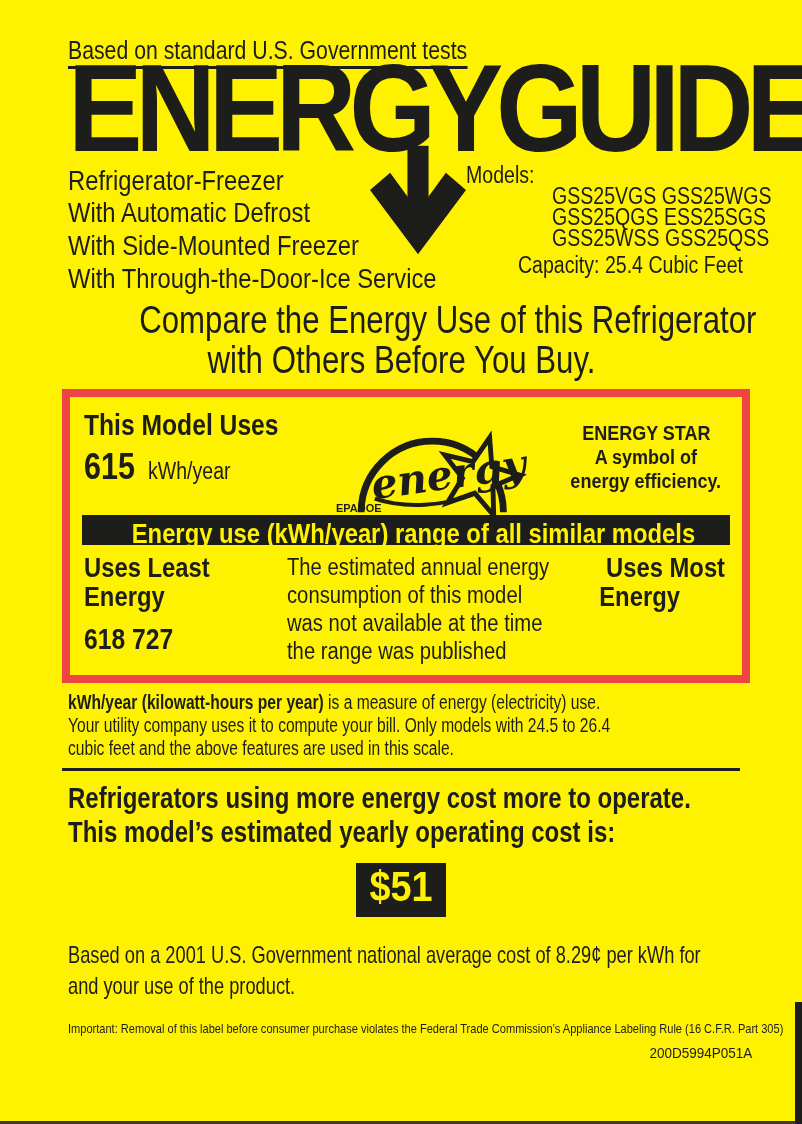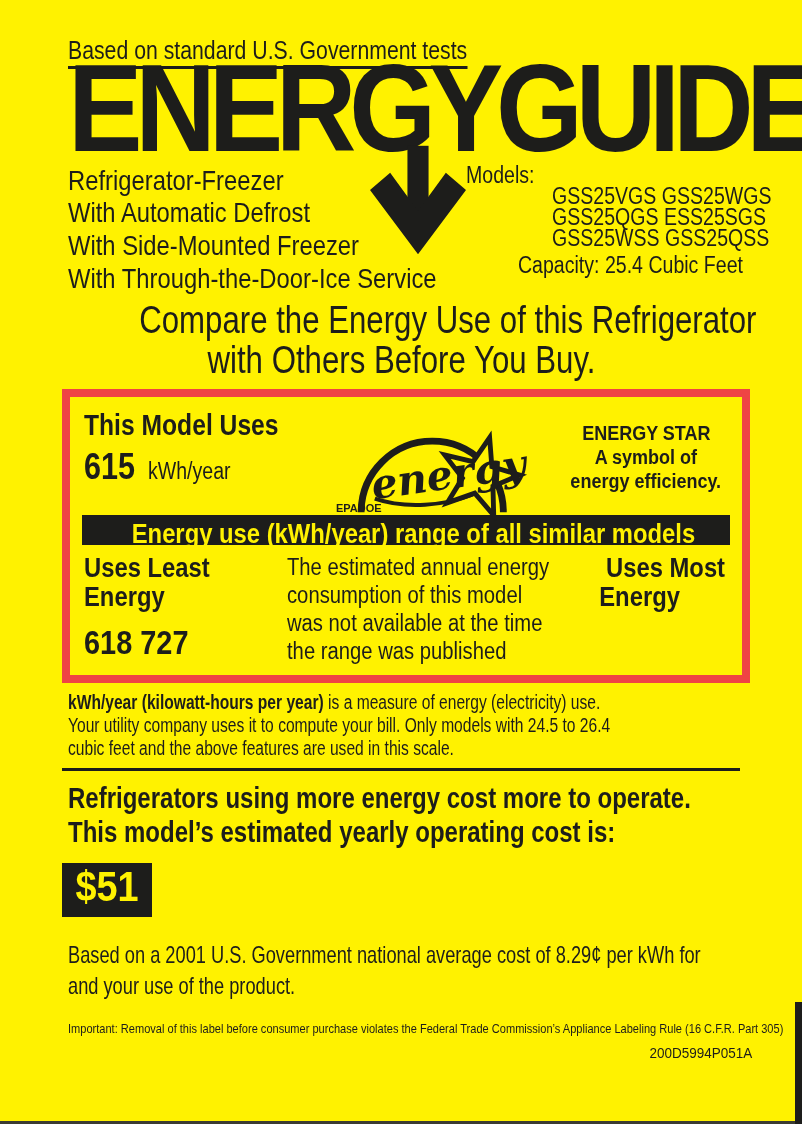--- a/index.html
+++ b/index.html
@@ -41,28 +41,28 @@
   .kwh-line{margin-top:4px;}
   .kwh-value{font-size:36px;font-weight:bold;}
   .kwh-unit{font-size:23px;margin-left:4px;text-align:center;}
   .logo-col{position:relative;width:240px;display:flex;justify-content:center;}
   .epadoe{position:absolute;left:14px;bottom:-1px;font-size:11px;font-weight:bold;}
   .es-col{flex:1;text-align:center;font-weight:bold;margin-top:12px;font-size:20px;line-height:1.22;text-decoration:underline;}
   .range-bar{margin:2px 12px 0 12px;background:#1D1D1B;color:#FFF200;text-align:center;height:30px;line-height:38px;font-size:28px;font-weight:bold;}
   .box-bottom{display:flex;padding:8px 14px 10px 14px;}
   .least-col{width:180px;}
   .lm-title{font-size:28px;line-height:1.05;font-weight:bold;}
-  .least-value{font-size:34px;margin-top:12px;font-weight:bold;}
+  .least-value{font-size:29px;margin-top:12px;font-weight:bold;}
   .note-col{flex:1;font-size:23px;line-height:1.22;padding-left:40px;}
   .most-col{width:158px;text-align:left;}
 
   .kwh-para{margin-top:8px;font-size:20px;line-height:1.16;}
   .rule{margin:8px 0 0 -6px;width:678px;border-top:3px solid #1D1D1B;}
   .cost-heading{margin-top:10px;font-size:30px;font-weight:bold;line-height:1.12;}
-  .cost-row{margin-left:-6px;width:678px;display:flex;justify-content:flex-start;margin-top:14px;}
+  .cost-row{margin-left:-6px;width:678px;display:flex;justify-content:center;margin-top:14px;}
   .cost-badge{background:#1D1D1B;color:#FFF200;font-size:42px;font-weight:bold;padding:0 10px 6px;}
   .basis-para{margin-top:22px;font-size:24px;line-height:1.3;}
   .footer-important{margin-top:20px;font-size:13px;}
   .part-number{margin-top:8px;text-align:right;padding-right:18px;font-size:15px;}
 
   .edge-bottom{position:absolute;left:0;right:0;bottom:0;height:3px;background:#3c3c32;}
   .edge-right{position:absolute;right:0;top:1002px;bottom:0;width:7px;background:#1D1D1B;}
 </style>
 </head>
 <body>

